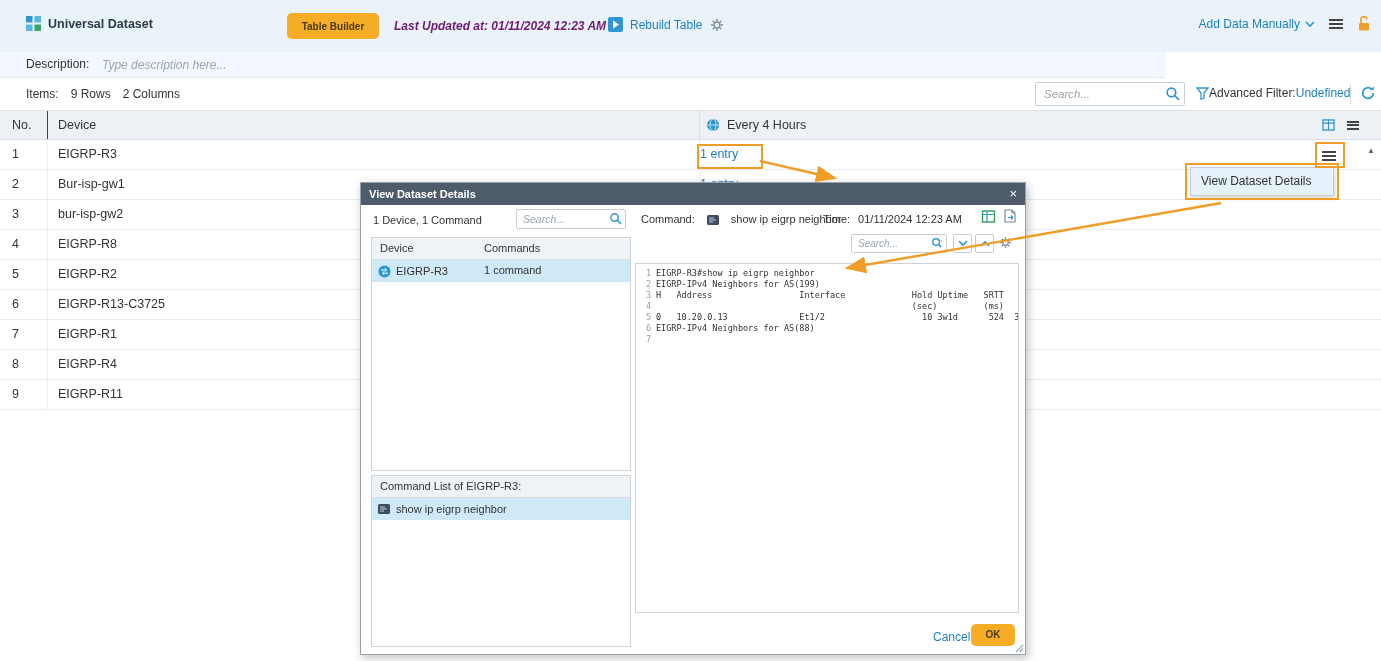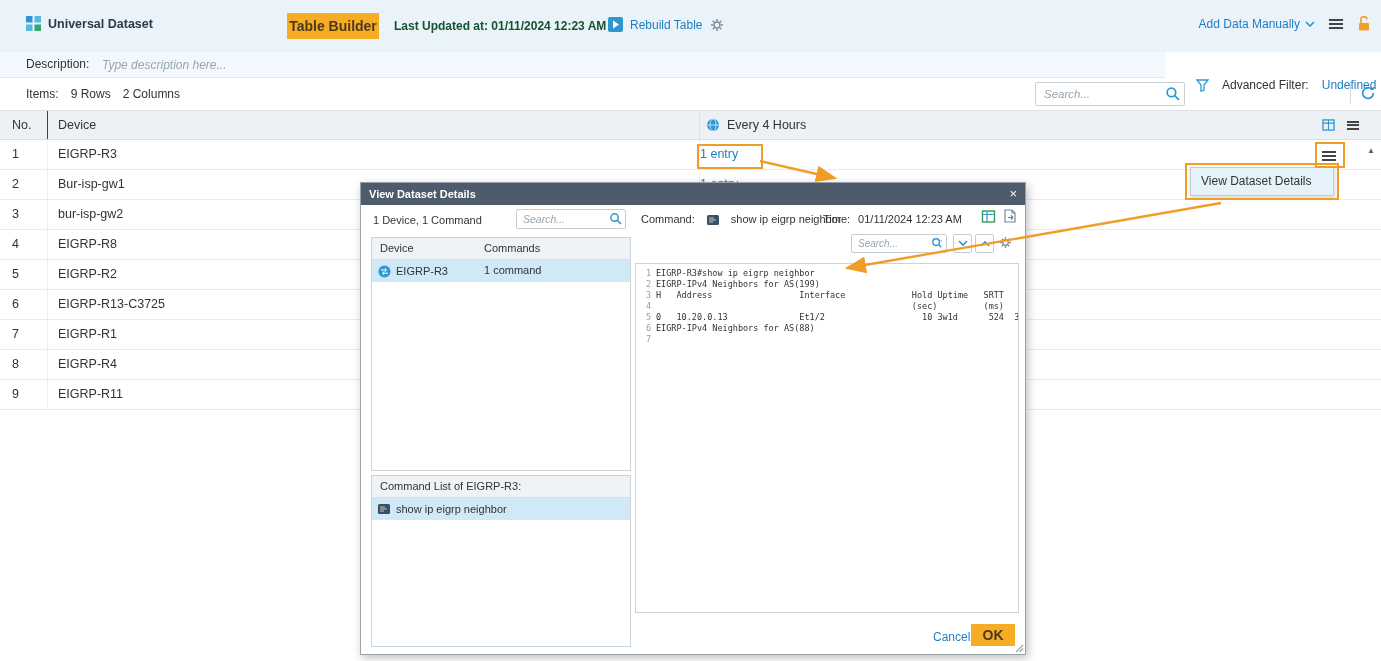--- a/index.html
+++ b/index.html
@@ -3,42 +3,42 @@
 <meta charset="utf-8">
 <style>
   *{box-sizing:border-box;margin:0;padding:0}
   html,body{width:1381px;height:661px}
   body{font-family:"Liberation Sans",sans-serif;font-size:12px;color:#333;background:#fff}
   .page{position:relative;width:1381px;height:661px;overflow:hidden;background:#fff}
   
   .topbar{position:absolute;left:0;top:0;width:1381px;height:52px;background:var(--topbar-bg,#eaf3fa)}
   .descrow{position:absolute;left:0;top:52px;width:1166px;height:26px;background:#f2f8fd;border-bottom:1px solid #e2e9ef}
   .brand{position:absolute;left:26px;top:16px;display:flex;align-items:center;gap:7px;font-weight:bold;color:#2b3a46;font-size:12.5px}
-  .btn-amber{background:var(--accent-orange,#f7ac26);color:#4a3b17;font-weight:bold;border:none;border-radius:0;font-size:14px;cursor:pointer}
+  .btn-amber{background:var(--accent-orange,#f7ac26);color:#4a3b17;font-weight:bold;border:none;border-radius:5px;font-size:10px;cursor:pointer}
   .tb-btn{position:absolute;left:287px;top:13px;width:92px;height:26px}
-  .lastupd{position:absolute;left:394px;top:19px;font-weight:bold;color:#14532d;font-size:12px}
+  .lastupd{position:absolute;left:394px;top:19px;font-style:italic;font-weight:bold;color:#701a75;font-size:12px}
   .rebuild{position:absolute;left:608px;top:17px;display:flex;align-items:center;gap:7px}
   .linkblue{color:var(--link-blue,#1d7fc0)}
   .topright{position:absolute;right:10px;top:16px;display:flex;align-items:center;gap:14px}
   .adddata{display:flex;align-items:center;gap:5px;color:var(--link-blue,#1d7fc0);cursor:pointer}
   .hamb{display:inline-block;width:14px;height:10px;border-top:2px solid #444;border-bottom:2px solid #444;position:relative;cursor:pointer}
   .hamb::after{content:"";position:absolute;left:0;right:0;top:2px;height:2px;background:#444}
   .hamb.sm{width:12px;height:9px}
   .hamb.sm::after{top:1.5px}
   .desc-label{position:absolute;left:26px;top:5px;color:#333}
   .desc-input{position:absolute;left:102px;top:3px;width:320px;height:20px;border:none;background:transparent;font-style:italic;font-size:12px;color:#555;outline:none;font-family:"Liberation Sans",sans-serif}
   .desc-input::placeholder{color:#9aa5ad}
   
   .toolbar{position:absolute;left:0;top:78px;width:1381px;height:32px;background:#fff}
   .items{position:absolute;left:26px;top:9px;display:flex;gap:12px;color:#333}
   .searchwrap{position:absolute;left:1035px;top:4px;width:150px;height:24px}
   .searchwrap input{width:100%;height:100%;border:1px solid #c9d0d6;border-radius:2px;padding:0 26px 0 8px;font-style:italic;font-size:11.5px;color:#555;outline:none;font-family:"Liberation Sans",sans-serif}
   .searchwrap input::placeholder{color:#9aa5ad}
   .searchwrap .sicon{position:absolute;right:5px;top:4px;cursor:pointer}
-  .advfilter{position:absolute;left:1196px;top:0;display:flex;align-items:center;gap:13px;cursor:pointer}
+  .advfilter{position:absolute;left:1196px;top:8px;display:flex;align-items:center;gap:0;cursor:pointer}
   .vdiv{position:absolute;left:1350px;top:6px;width:1px;height:20px;background:#d5dbe0}
   .refresh{position:absolute;left:1360px;top:7px;cursor:pointer}
   
   .thead{position:absolute;left:0;top:110px;width:1381px;height:30px;background:#edf1f5;border-top:1px solid #dde2e7;border-bottom:1px solid #d9dee3;display:flex;font-size:12.5px;color:#333}
   .thead .hno{flex:0 0 48px;line-height:28px;padding-left:12px;border-right:1px solid #404040}
   .thead .hdev{flex:0 0 652px;line-height:28px;padding-left:10px;border-right:1px solid #dde2e7}
   .thead .hsched{flex:1;display:flex;align-items:center;gap:7px;padding-left:6px}
   .thead .hicons{display:flex;align-items:center;gap:12px;padding-right:22px}
   .tbody{position:absolute;left:0;top:140px;width:1381px}
   .trow{display:flex;height:30px;border-bottom:1px solid #e9ecef;font-size:12.5px;background:#fff}

